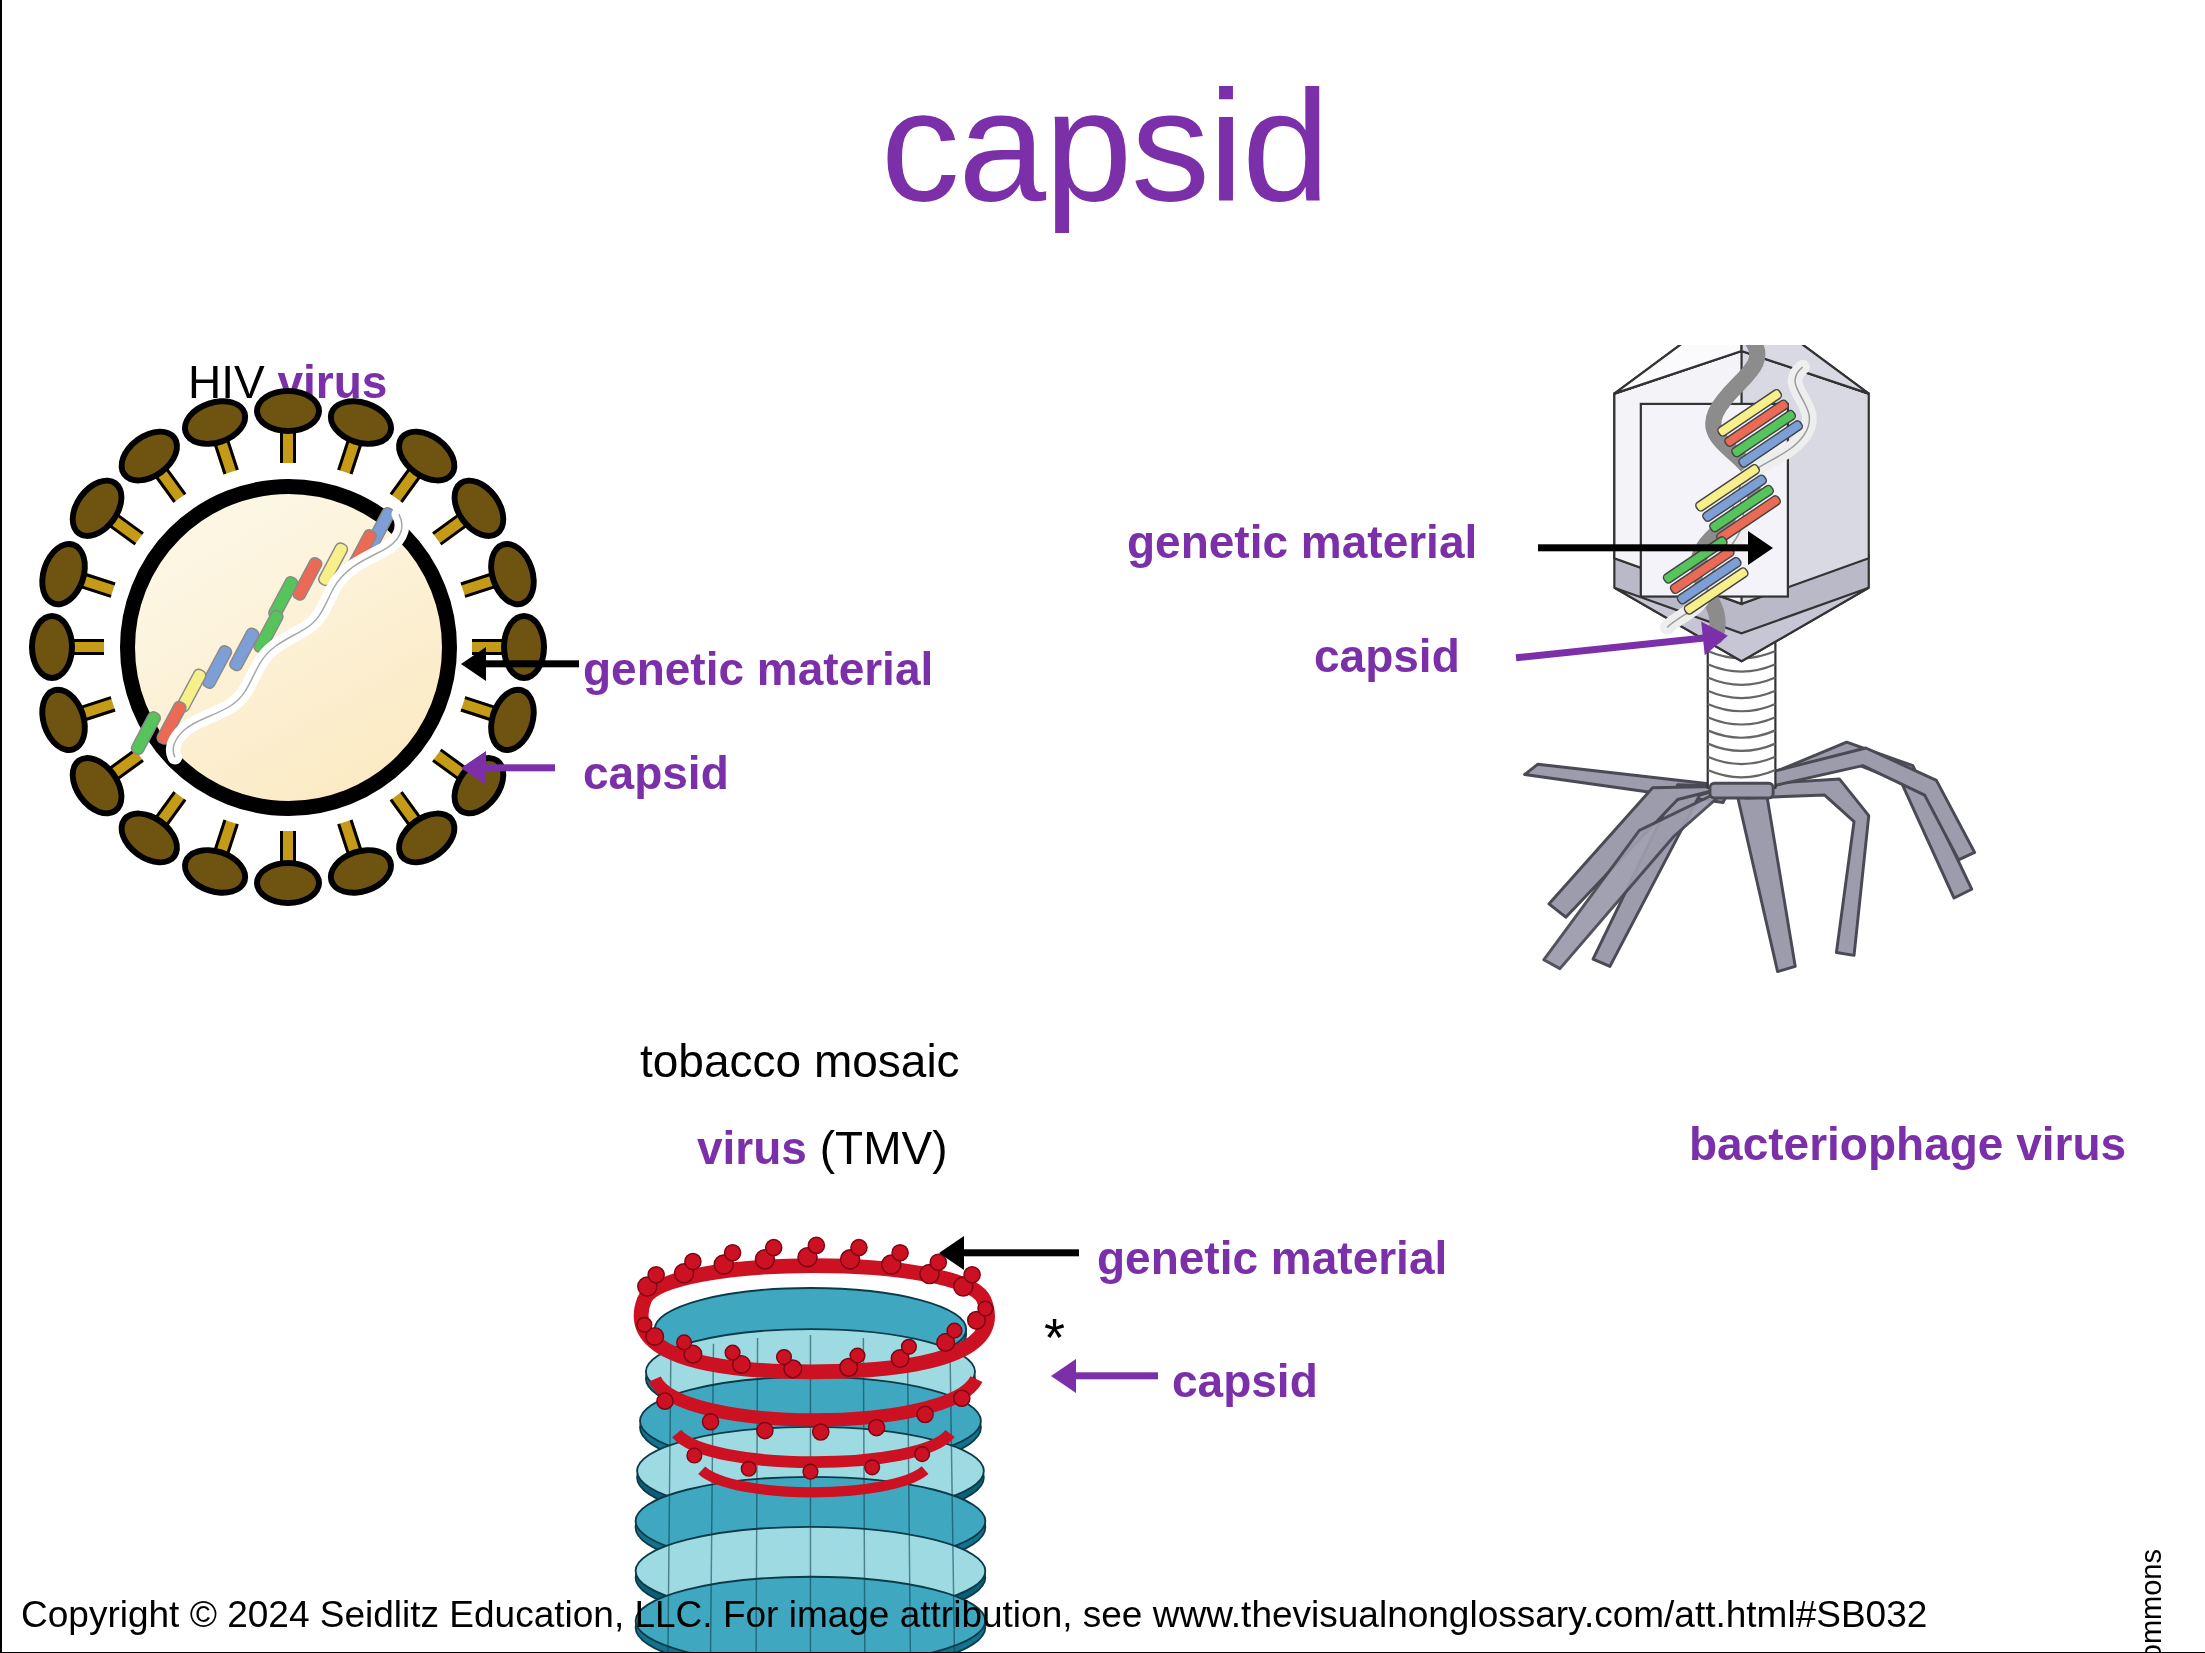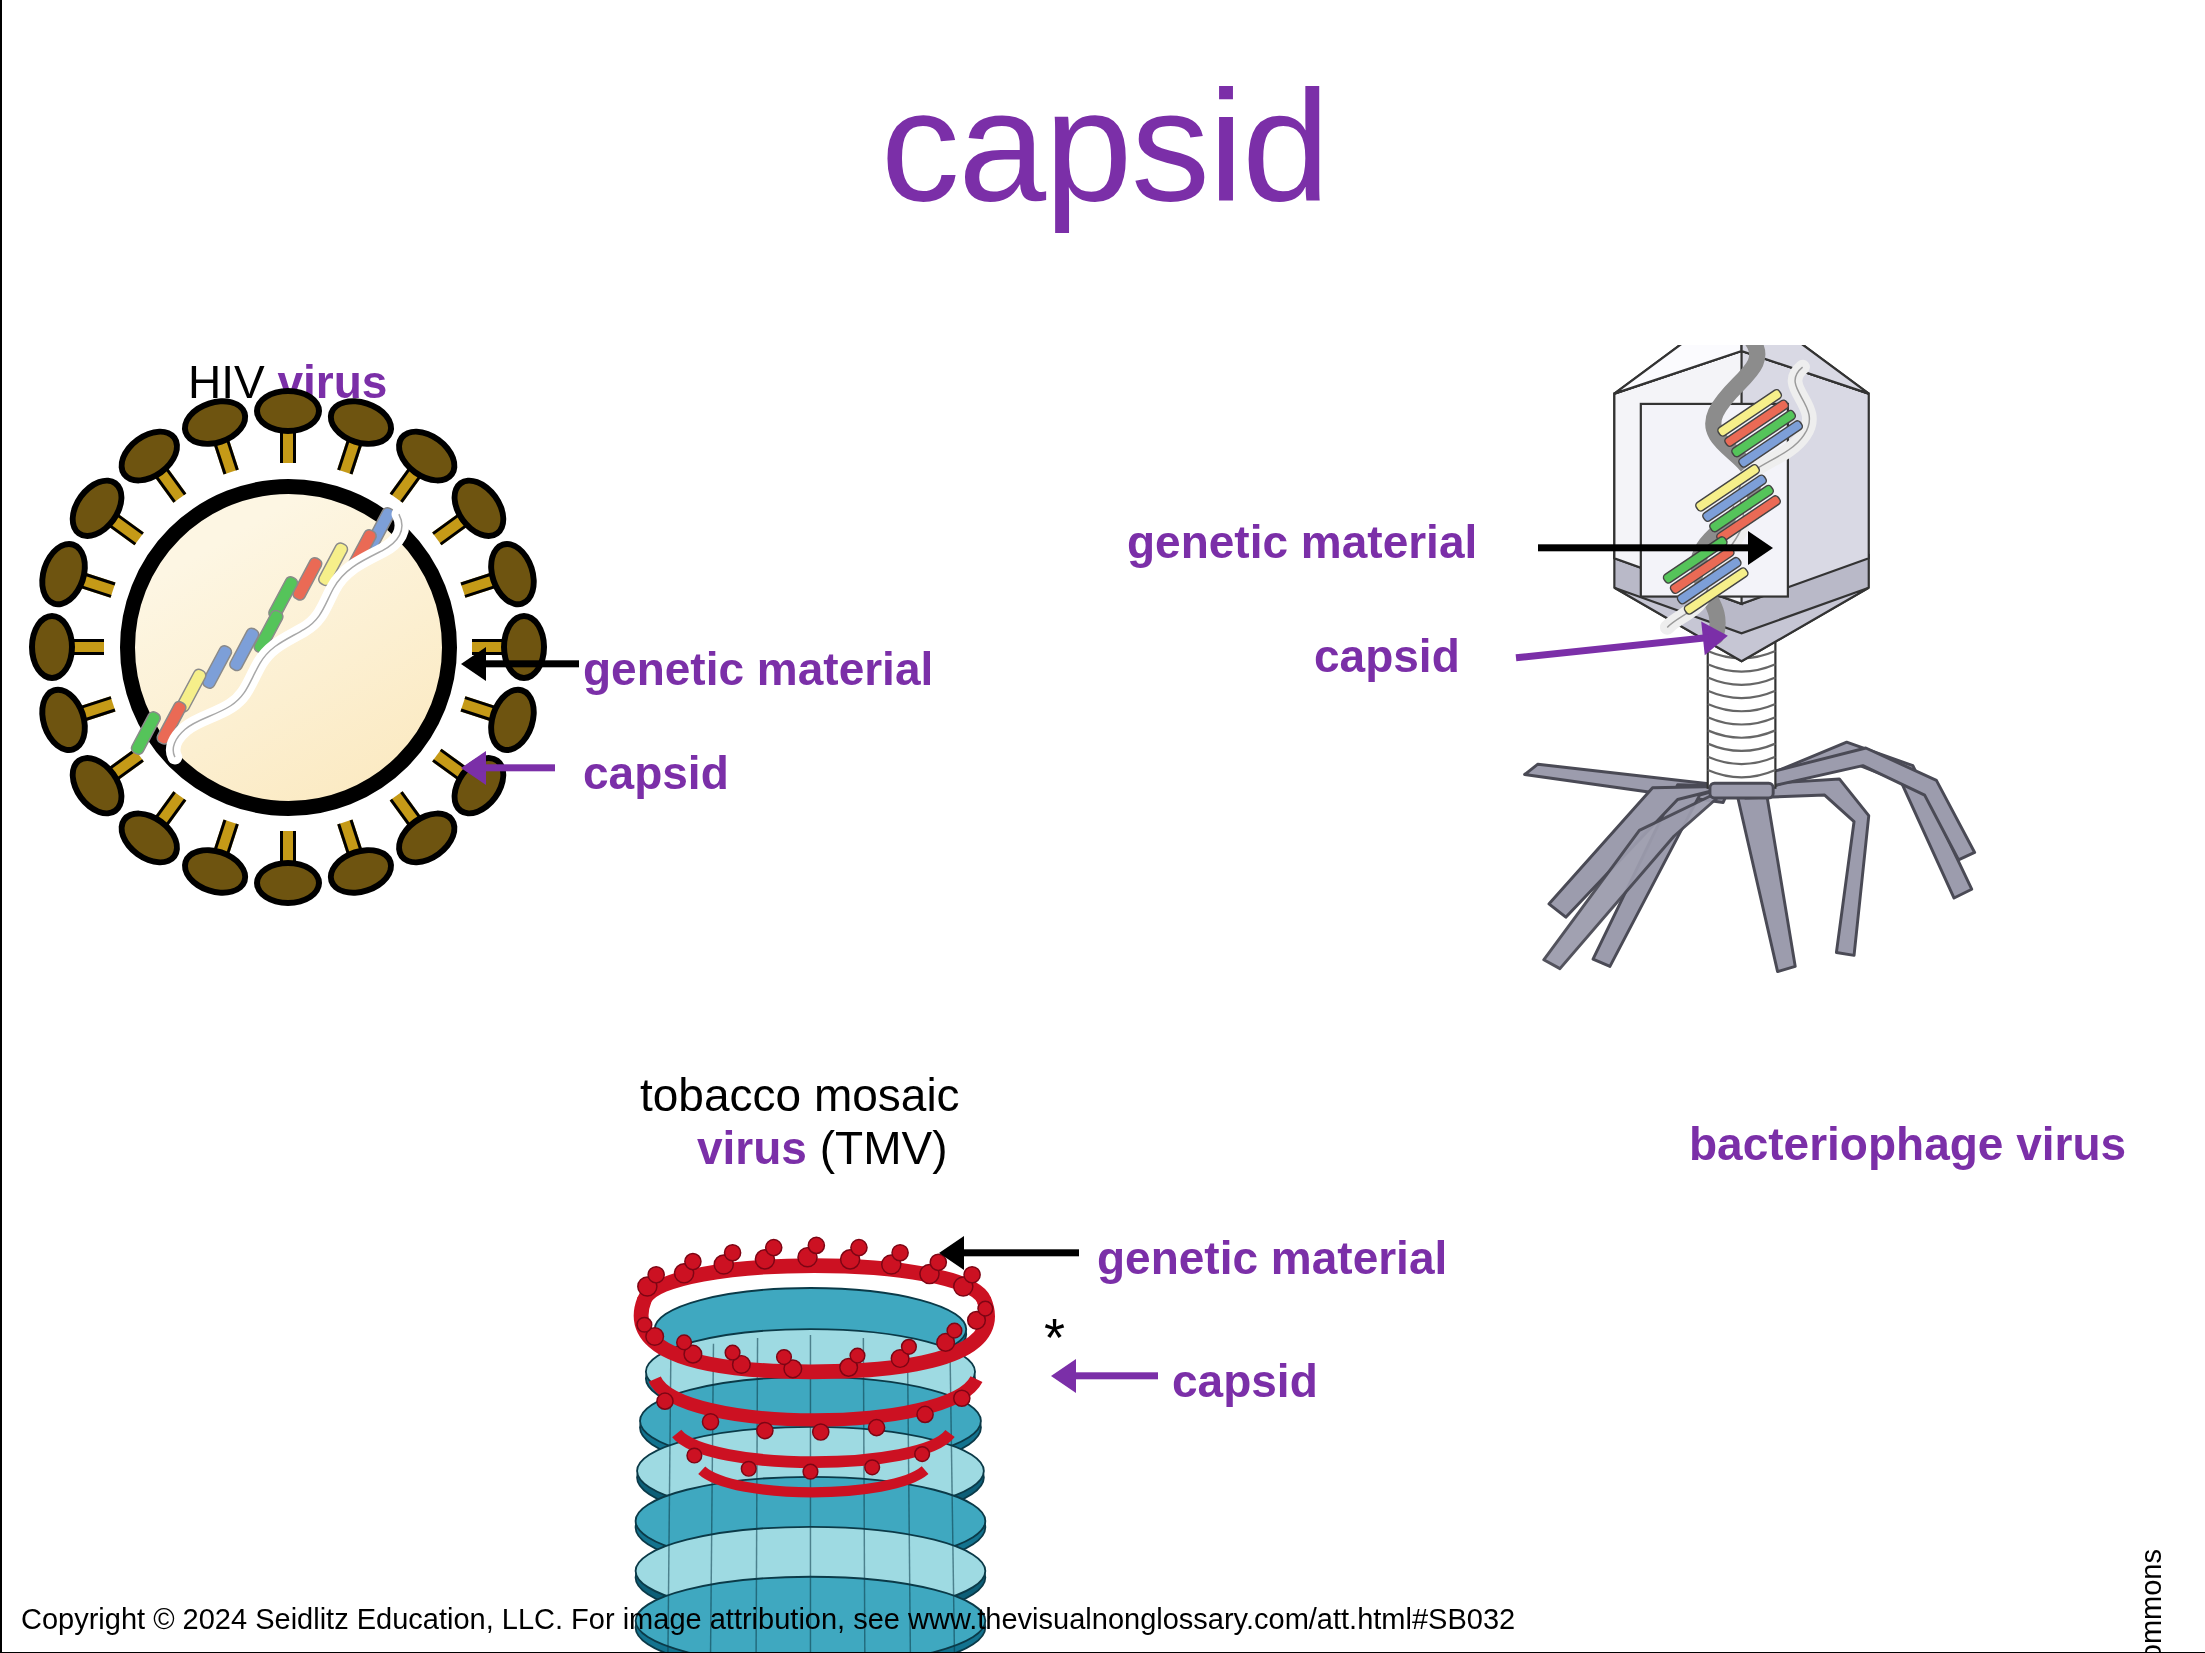--- a/index.html
+++ b/index.html
@@ -45,21 +45,21 @@
       border-radius:50%;border:15.4px solid #000;box-sizing:border-box;
       background:linear-gradient(150deg,#fdf6e3 20%,#fbe9c0 95%);}
 
   
   #phage-wrap{position:absolute;left:1455px;top:345px;width:750px;height:809px;}
 
   
   #tmv-wrap{position:absolute;left:566px;top:1213px;width:529px;height:441px;}
 
   
-  #footer{position:absolute;left:19px;bottom:16px;font-size:29px;color:#000;white-space:nowrap;}
+  #footer{position:absolute;left:19px;bottom:16px;font-size:37px;color:#000;white-space:nowrap;}
   #credit{position:absolute;right:2.9px;bottom:103px;font-size:29px;color:#000;white-space:nowrap;
       transform-origin:100% 100%;transform:rotate(-90deg) translateY(-34px);}
   .asterisk{position:absolute;font-size:54px;color:#000;line-height:1;}
 </style>
 </head>
 <body>
 
 <div class="page">
 
   <div id="page-title">capsid</div>
@@ -280,21 +280,21 @@
   </div>
 
   <div class="lbl" style="left:1312px;top:629px;">capsid</div>
   <div class="arrow purple right" style="left:1514px;top:658px;width:213px;transform:rotate(-6deg);transform-origin:0 50%;">
     <div class="head"></div>
       <div class="shaft"></div>
   </div>
 
   <div class="lbl" style="left:1687px;top:1117px;">bacteriophage virus</div>
 
-  <div class="caption" style="left:638px;top:1070px;text-align:center;">tobacco mosaic</div>
+  <div class="caption" style="left:638px;top:1036px;text-align:center;">tobacco mosaic</div>
   <div class="caption" style="left:675px;top:1123px;margin-left:20px;">
     <span class="hl">virus</span><span> (TMV)</span>
   </div>
 
   <div id="tmv-wrap">
     <svg width="529" height="441" viewBox="0 0 720 600">
       <defs>
         <clipPath id="tmvclip">
             <rect x="0" y="0" width="720" height="600"></rect>
           </clipPath>

